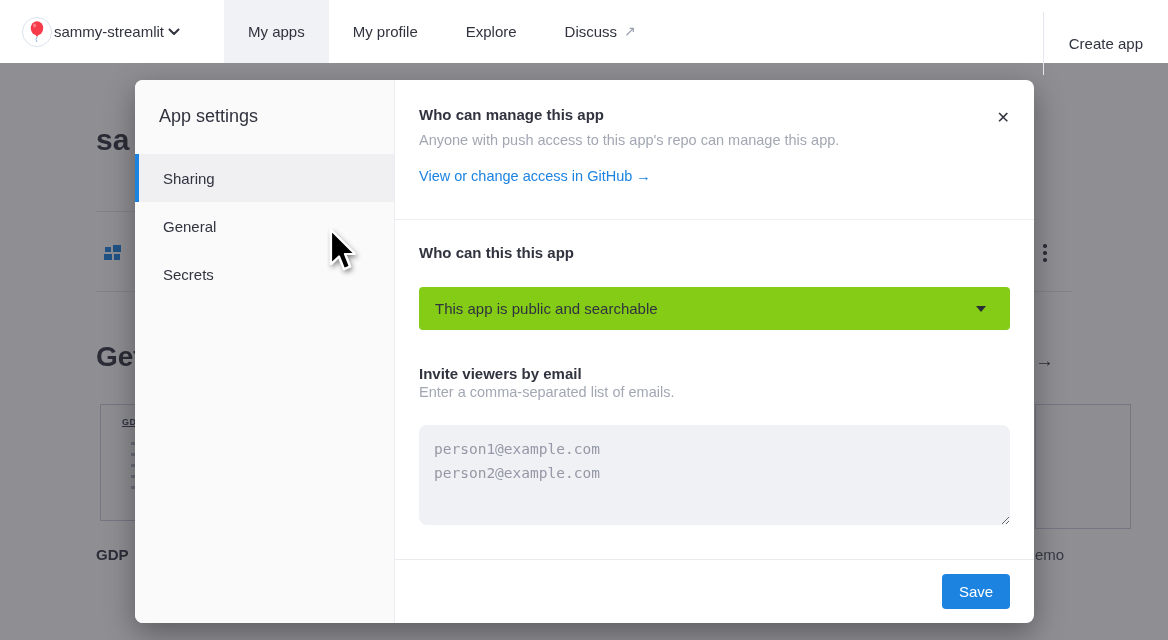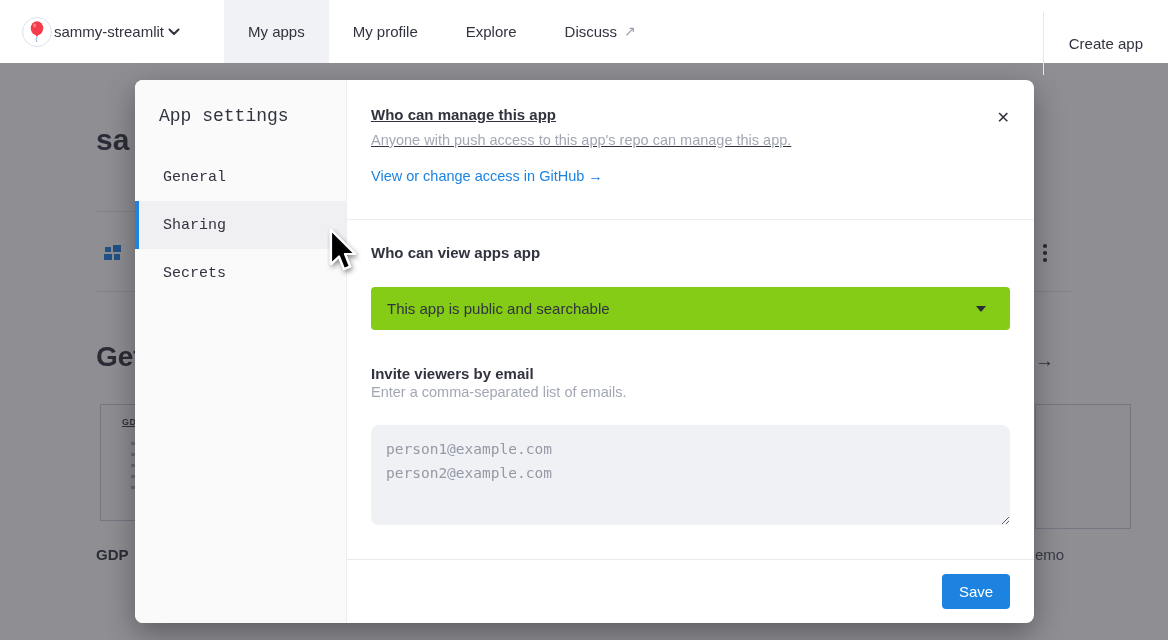--- a/index.html
+++ b/index.html
@@ -36,27 +36,27 @@
   .bg-card-line { position:absolute; left:30px; height:2.5px; background:#b9bdc9; }
   .bg-card-label { position:absolute; top:483px; font-size:15px; }
   .bg-card-label.left { left:96px; font-weight:700; color:#31333f; }
   .bg-card-label.right { left:1035px; color:#4a4f5c; }
 
   
   .overlay { position:absolute; top:63px; left:0; width:1168px; height:577px; background:rgba(38,39,48,0.52); z-index:10; }
 
   
   .modal { position:absolute; left:135px; top:80px; width:899px; height:543px; background:#fff; border-radius:8px; box-shadow:0 10px 30px rgba(0,0,0,.35); z-index:20; display:flex; overflow:hidden; }
-  .modal-sidebar { width:212px; background:#fafafa; border-right:1px solid #ededf1; flex-shrink:0;font-family:Liberation Mono, monospace; }
+  .modal-sidebar { width:260px; background:#fafafa; border-right:1px solid #ededf1; flex-shrink:0; }
   .modal-sidebar-title { padding:26px 24px 0; font-size:18px; color:#31333f; margin-bottom:27px; }
   .side-item { height:48px; display:flex; align-items:center; padding-left:24px; font-size:15px; color:#31333f; cursor:pointer; border-left:4px solid transparent; }
   .side-item.selected { background:#f0f0f3; border-left-color:#1c83e1; }
 
   .modal-panel { flex:1; display:flex; flex-direction:column; position:relative; }
-  .panel-header { position:relative; height:140px; padding:26px 24px; border-bottom:1px solid #eceef2;text-decoration:underline; }
+  .panel-header { position:relative; height:140px; padding:26px 24px; border-bottom:1px solid #eceef2; }
   .sec-title { font-size:15px; font-weight:700; color:#31333f; }
   .sec-sub { font-size:14.5px; color:#a2a7b3; margin-top:9px; }
   .gh-link { display:inline-block; margin-top:20px; font-size:14.5px; color:#1c83e1; cursor:pointer; text-decoration:none; }
   .close-x { position:absolute; top:30px; right:24px; font-size:16px; font-weight:700; color:#31333f; cursor:pointer; line-height:1; }
 
   .panel-body { flex:1; padding:24px; }
   .dropdown { margin-top:26px; height:43px; background:#84cc16; border-radius:4px; display:flex; align-items:center; padding:0 16px; cursor:pointer; }
   .dropdown-value { font-size:15px; color:#31333f; flex:1; }
   .caret { width:0; height:0; border-left:5px solid transparent; border-right:5px solid transparent; border-top:6px solid #2a2c36; margin-right:8px; }
   .invite-title { margin-top:35px; }
@@ -137,35 +137,35 @@
       <span class="ext-arrow">↗</span>
     </div>
   </div>
 
   <div class="create-app">Create app</div>
 </div>
 
 <div class="modal">
   <div class="modal-sidebar">
     <div class="modal-sidebar-title">App settings</div>
+    <div class="side-item selected">Sharing</div>
     <div class="side-item">General</div>
-    <div class="side-item selected">Sharing</div>
     <div class="side-item">Secrets</div>
   </div>
 
   <div class="modal-panel">
     <div class="panel-header">
       <div class="sec-title">Who can manage this app</div>
       <div class="sec-sub">Anyone with push access to this app's repo can manage this app.</div>
       <a class="gh-link"><span>View or change access in GitHub</span> <span>→</span></a>
       <div class="close-x">✕</div>
     </div>
 
     <div class="panel-body">
-      <div class="sec-title">Who can view apps app</div>
+      <div class="sec-title">Who can this this app</div>
       <div class="dropdown">
         <span class="dropdown-value">This app is public and searchable</span>
         <span class="caret"></span>
       </div>
 
       <div class="sec-title invite-title">Invite viewers by email</div>
       <div class="sec-sub invite-sub">Enter a comma-separated list of emails.</div>
       <textarea class="email-area" placeholder="person1@example.com
 person2@example.com" style=""></textarea>
     </div>

